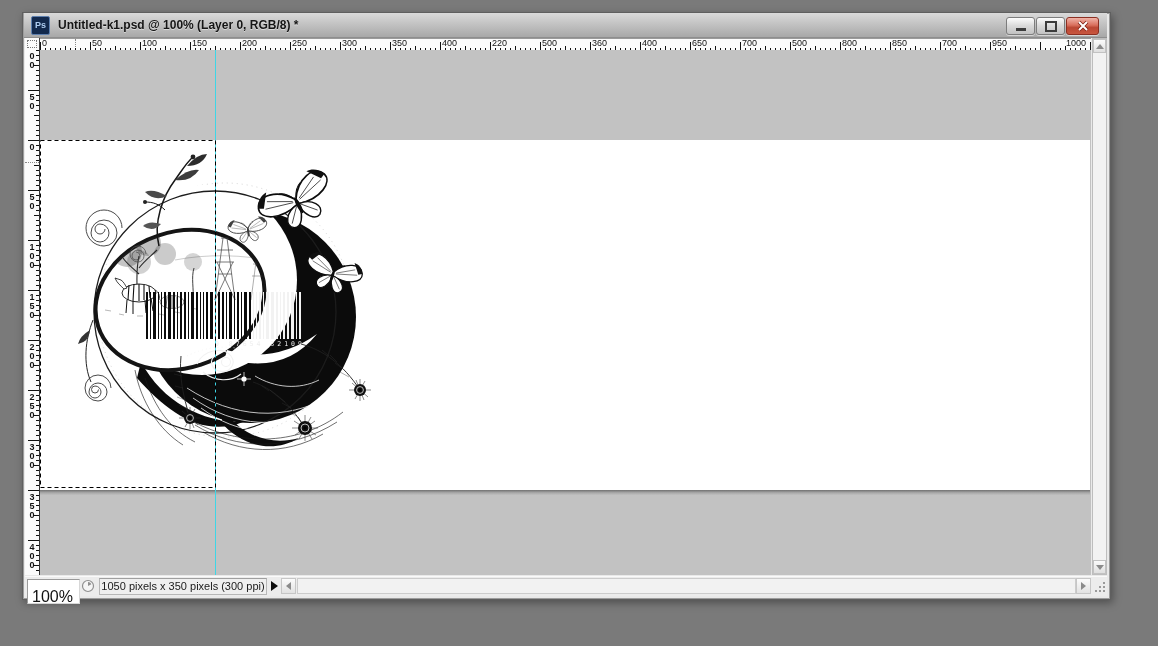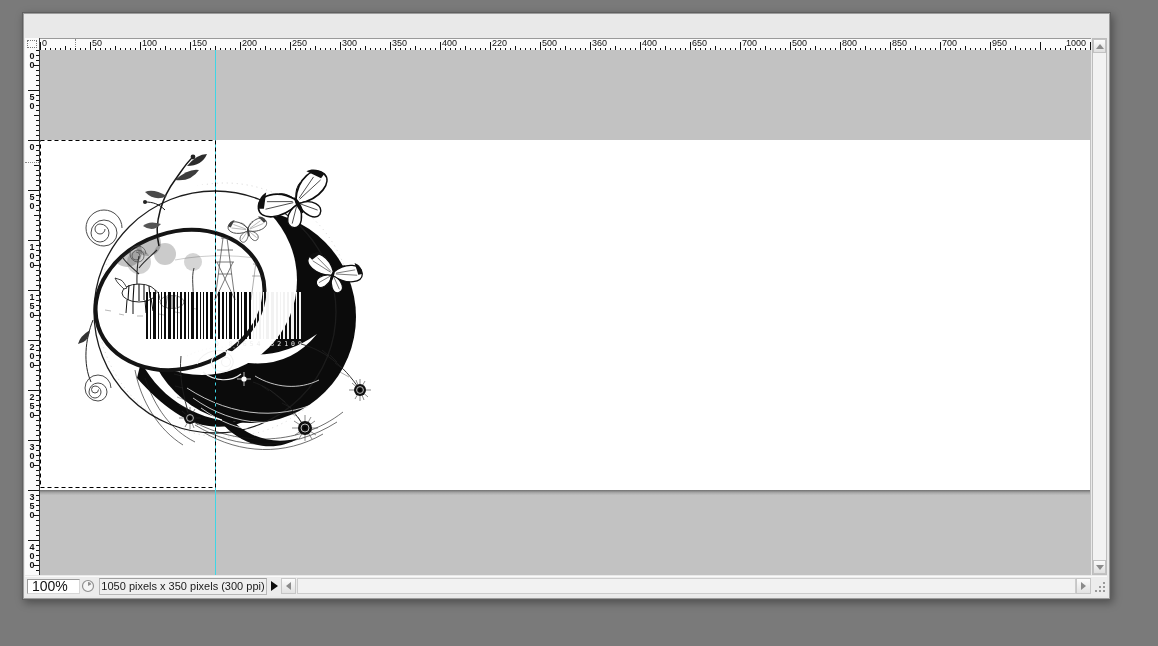--- a/index.html
+++ b/index.html
@@ -60,21 +60,21 @@
         border:1px solid #c2c2c2;display:flex;align-items:center;justify-content:center;box-sizing:border-box;}
   .tri-up{width:0;height:0;border-left:4px solid transparent;border-right:4px solid transparent;border-bottom:5px solid #8b8b8b;}
   .tri-dn{width:0;height:0;border-left:4px solid transparent;border-right:4px solid transparent;border-top:5px solid #8b8b8b;}
   .tri-lf{width:0;height:0;border-top:4px solid transparent;border-bottom:4px solid transparent;border-right:5px solid #8b8b8b;}
   .tri-rt{width:0;height:0;border-top:4px solid transparent;border-bottom:4px solid transparent;border-left:5px solid #8b8b8b;}
   
   .statusrow{position:absolute;left:25px;top:576px;width:1082px;height:19px;
              background:#ececec;border-top:1px solid #fafafa;}
   .zoom-field{position:absolute;left:2px;top:2px;width:47px;height:13px;background:#fff;
               border:1px solid #9a9a9a;border-bottom-color:#d7d7d7;border-right-color:#d7d7d7;
-              font-size:14px;color:#111;padding:0 0 0 4px;line-height:13px;}
+              font-size:16px;color:#111;padding:10px 0 0 4px;line-height:13px;}
   .status-ico{position:absolute;left:56px;top:2px;}
   .docinfo-field{position:absolute;left:74px;top:1px;width:166px;height:15px;
                  border:1px solid #b7b7b7;border-top-color:#9f9f9f;background:#efefef;
                  font-size:11px;color:#1a1a1a;text-align:center;line-height:15px;}
   .flyout-btn{position:absolute;left:243px;top:2px;width:13px;height:14px;
               display:flex;align-items:center;justify-content:center;}
   .fly-tri{width:0;height:0;border-top:5px solid transparent;border-bottom:5px solid transparent;border-left:7px solid #0c0c0c;}
   .hbtn{position:absolute;top:1px;width:15px;height:16px;background:linear-gradient(#fbfbfb,#e2e2e2);
         border:1px solid #c6c6c6;display:flex;align-items:center;justify-content:center;box-sizing:border-box;}
   .htrack{position:absolute;left:272px;top:1px;width:779px;height:16px;background:#f2f2f2;
@@ -82,20 +82,38 @@
   .grip{position:absolute;left:1067px;top:1px;width:15px;height:16px;background:#ececec;
         display:flex;align-items:flex-end;justify-content:flex-end;}
 </style>
 </head>
 <body>
 
 <div class="app">
 
   <div class="window"></div>
 
+  <div class="titlebar">
+    <div class="ps-icon">Ps</div>
+    <div class="title-text">Untitled-k1.psd @ 100% (Layer 0, RGB/8) *</div>
+    <div class="controls">
+      <div class="ctl">
+          <span class="glyph-min"></span>
+        </div>
+      <div class="ctl">
+          <span class="glyph-rst"></span>
+        </div>
+      <div class="ctl close">
+        <svg width="12" height="12">
+          <path d="M2,2 L10,10 M10,2 L2,10" stroke="#7e1f12" stroke-width="3.6" fill="none"></path>
+          <path d="M2,2 L10,10 M10,2 L2,10" stroke="#fff" stroke-width="2" fill="none"></path>
+        </svg>
+      </div>
+    </div>
+  </div>
 
   <div class="corner">
       <i></i>
     </div>
   <div class="ruler-top">
       <div class="pos-v" style="left:35px"></div>
       <i class="tick maj" style="left: 0px;"></i>
       <i class="tick min" style="left: 5px;"></i>
       <i class="tick min" style="left: 10px;"></i>
       <i class="tick min" style="left: 15px;"></i>

